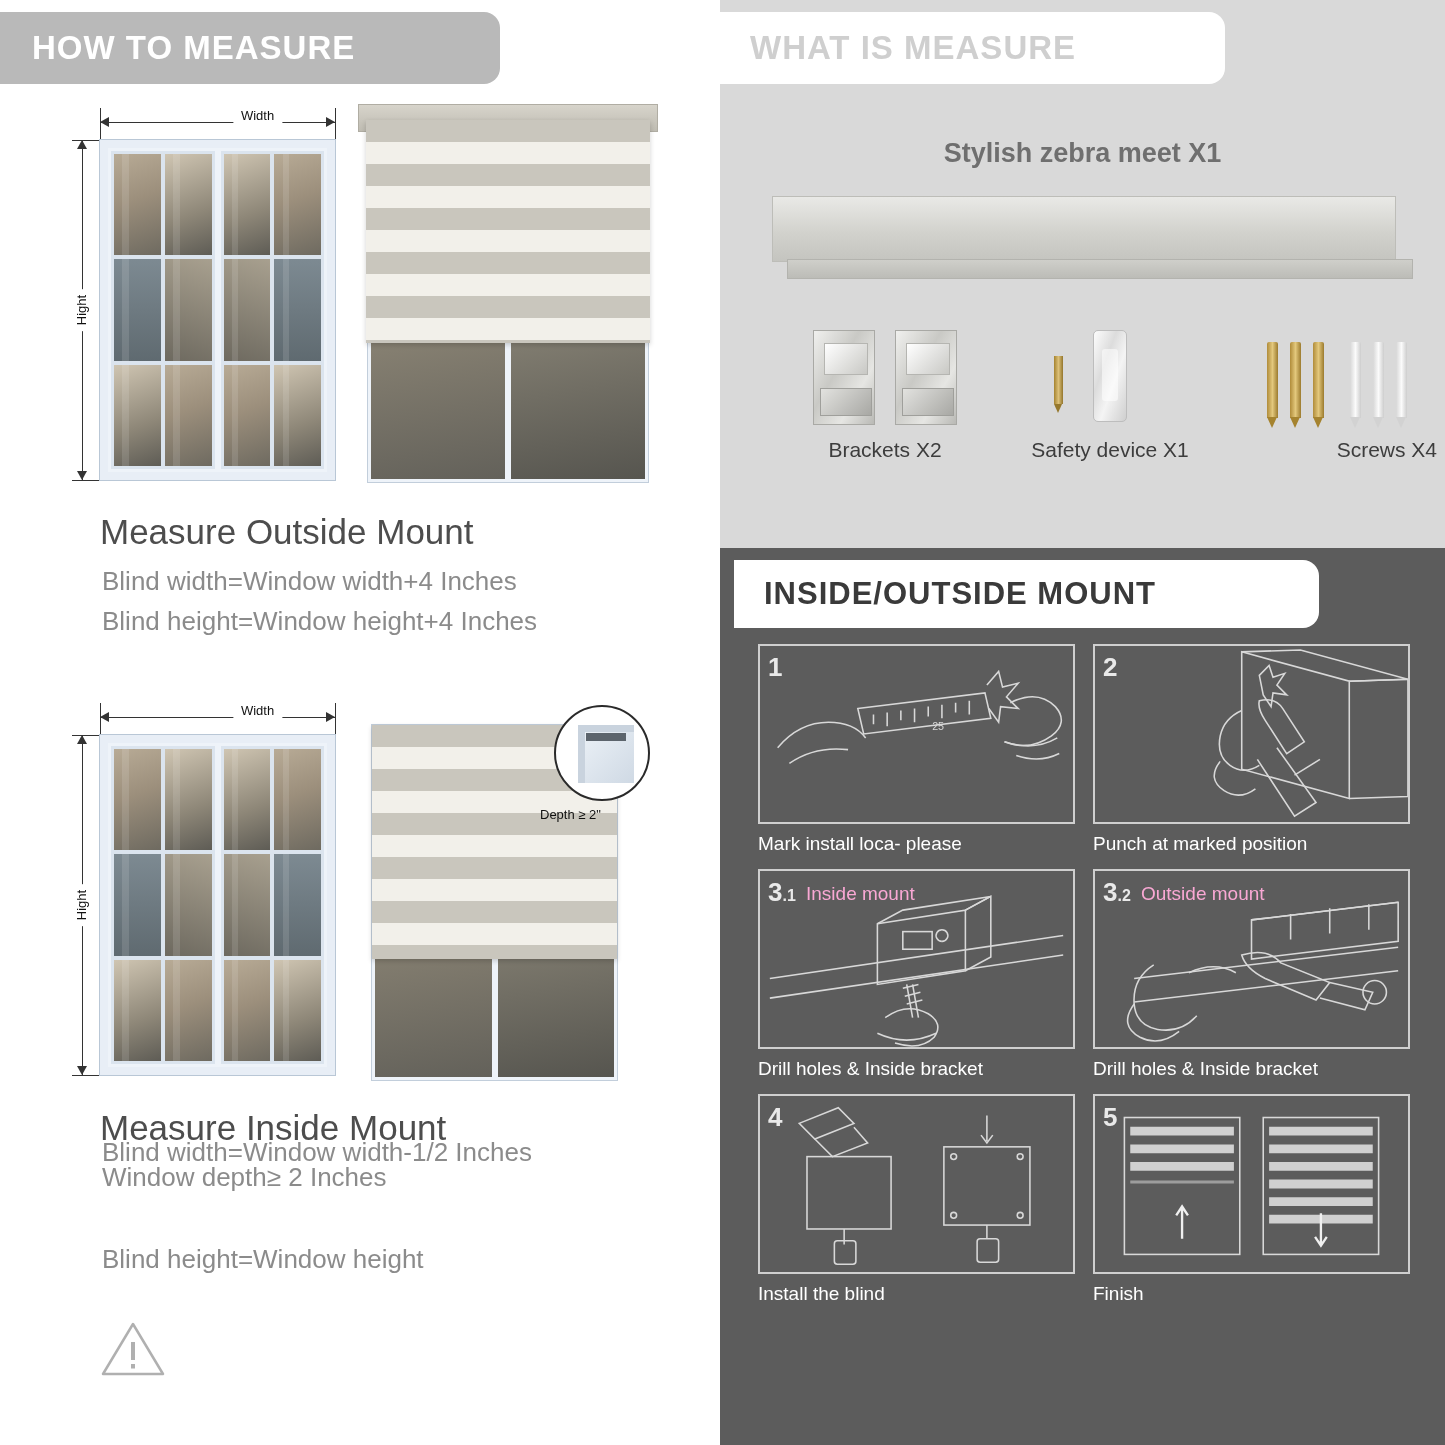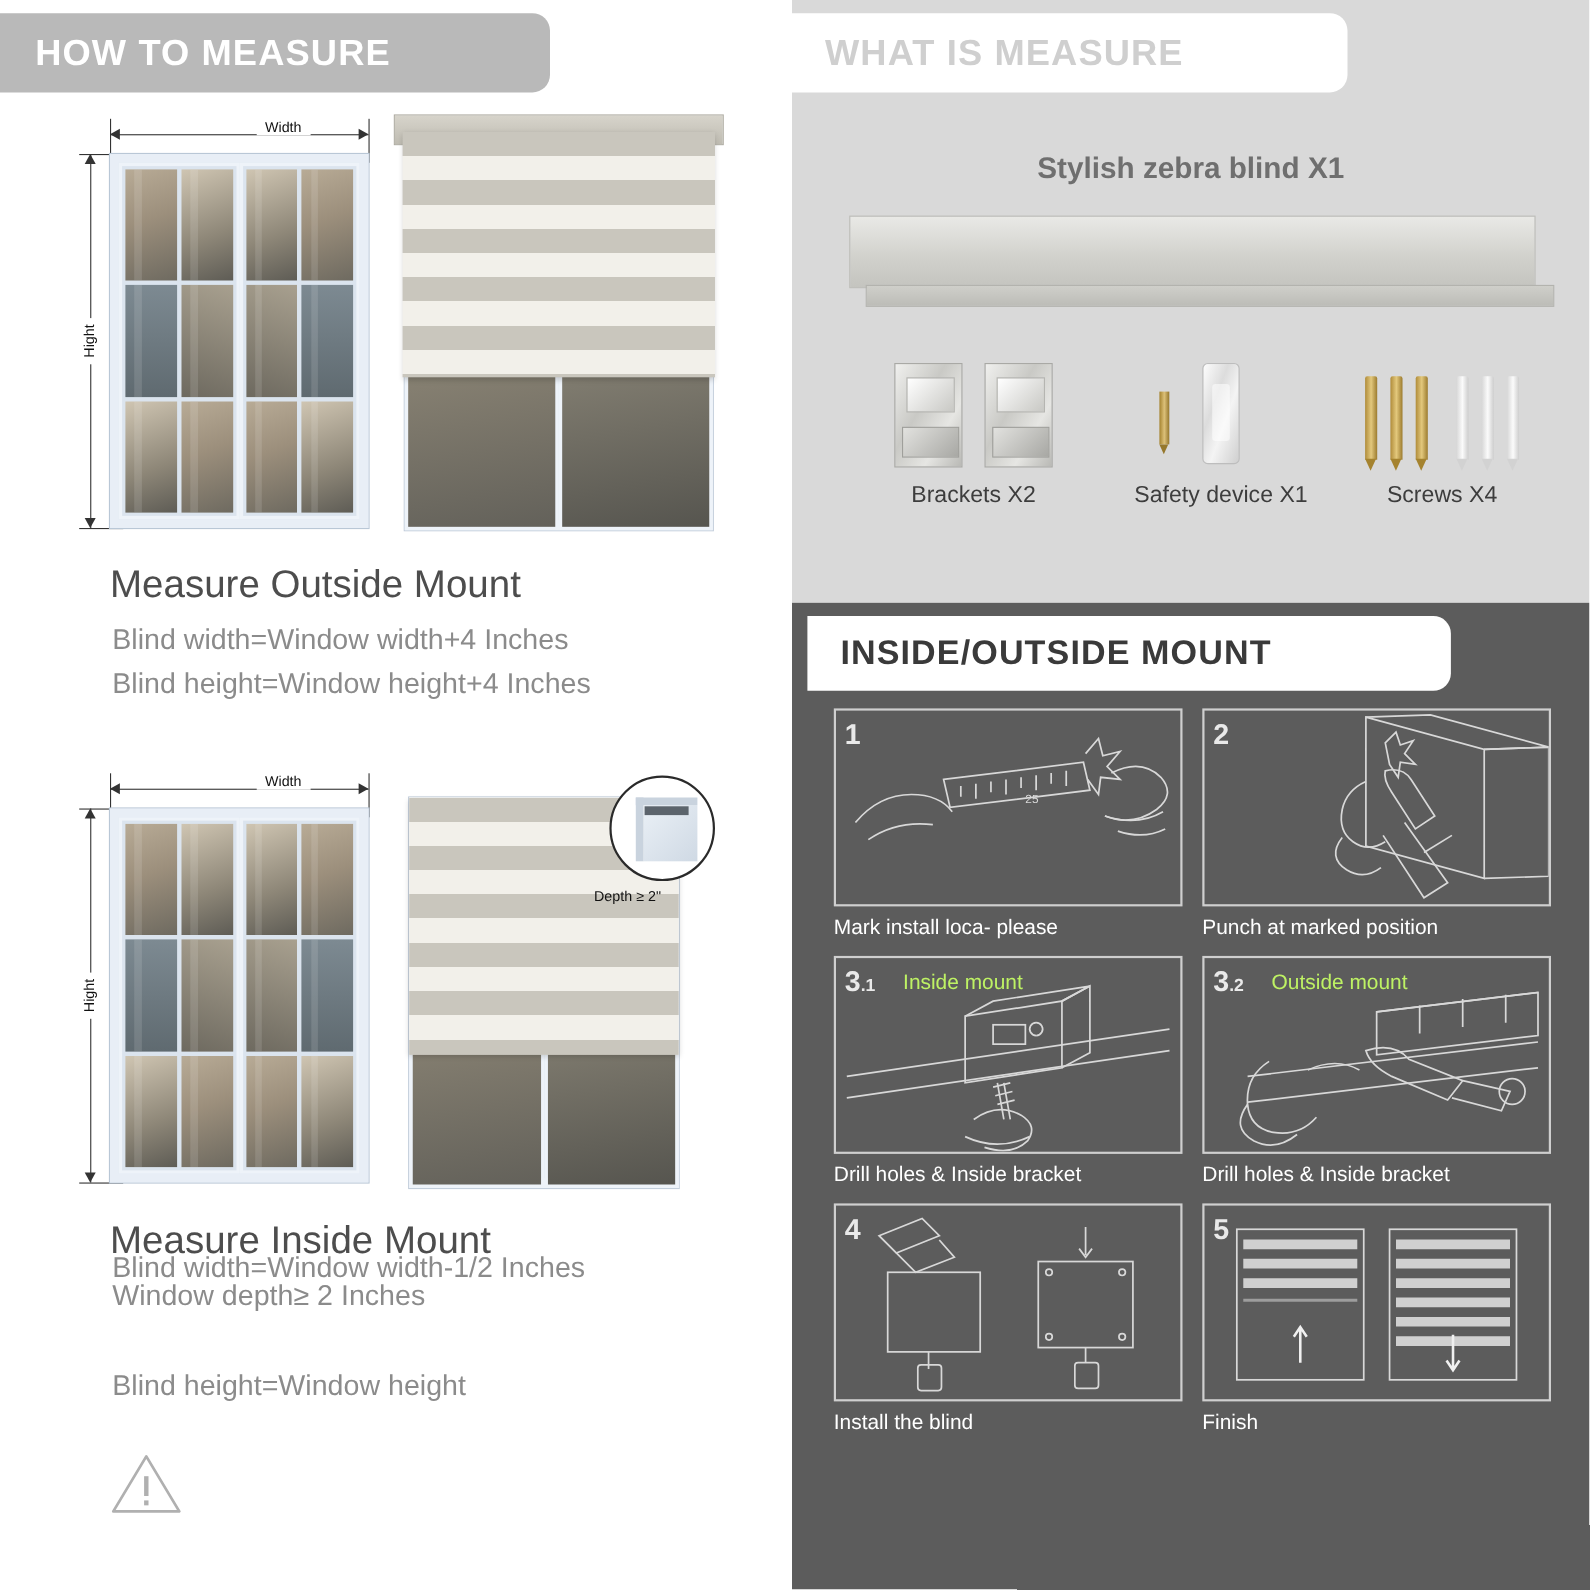--- a/index.html
+++ b/index.html
@@ -284,21 +284,21 @@
   .step-box {
     position:relative; width:100%; height:180px;
     border:2px solid #cfcfcf; background:#5c5c5c; overflow:hidden;
   }
   .step-num {
     position:absolute; left:8px; top:6px; font-size:26px; color:#e9e9e9;
     font-weight:bold; z-index:3;
   }
   .step-num .sub-num { font-size:16px; }
   .step-inline-label {
-    position:absolute; left:61px; top:12px; font-size:19px; color:#bef264; z-index:3;
+    position:absolute; left:46px; top:12px; font-size:19px; color:#f9a8d4; z-index:3;
   }
   .step-cap {
     margin-top:9px; font-size:19px; color:#ffffff;
   }
   .sketch { position:absolute; inset:0; }
   .sketch svg { width:100%; height:100%; display:block; }
 </style>
 </head>
 <body>
 
@@ -439,21 +439,21 @@
         </svg>
       </div>
     </div>
   </div>
 
   <div class="right-top">
     <div class="hdr-right">
       <span>WHAT IS MEASURE</span>
     </div>
 
-    <div class="blind-title">Stylish zebra blind X1</div>
+    <div class="blind-title">Stylish zebra meet X1</div>
     <div class="blind-bar"></div>
 
     <div class="parts-row">
 
       <div class="part" style="left:10px; top:0; width:230px;">
         <div style="height:100px;">
           <span class="bracket"></span>
           <span style="display:inline-block; width:12px;"></span>
           <span class="bracket"></span>
         </div>
@@ -461,21 +461,21 @@
       </div>
 
       <div class="part" style="left:240px; top:0; width:220px;">
         <div style="height:100px; position:relative;">
           <span class="safety"></span>
           <span class="single-screw-small"></span>
         </div>
         <div class="cap">Safety device X1</div>
       </div>
 
-      <div class="part" style="left:451px; top:0; width:200px;">
+      <div class="part" style="left:477px; top:0; width:200px;text-align:right;">
         <div style="height:100px; display:flex; align-items:flex-end; justify-content:center; padding-bottom:12px;">
           <span class="screw-gold"></span>
           <span class="screw-gold"></span>
           <span class="screw-gold"></span>
           <span style="display:inline-block;width:14px;"></span>
           <span class="screw-clear"></span>
           <span class="screw-clear"></span>
           <span class="screw-clear"></span>
         </div>
         <div class="cap">Screws X4</div>

